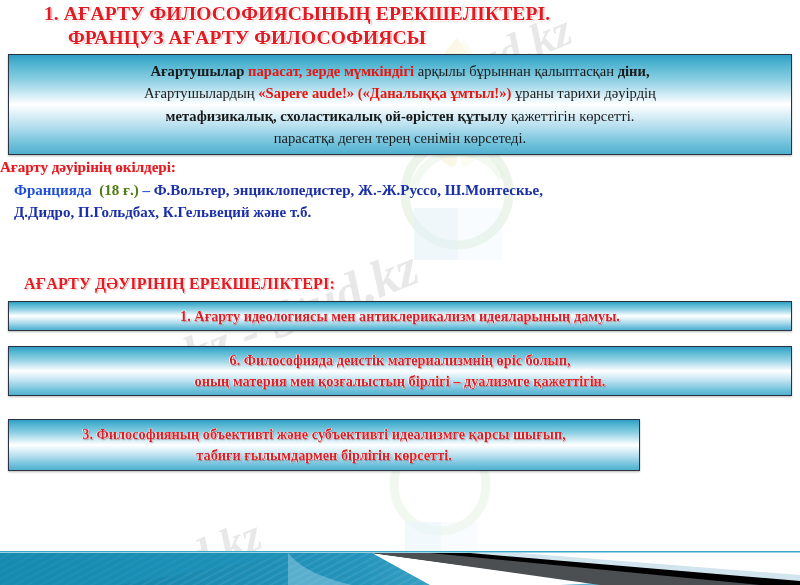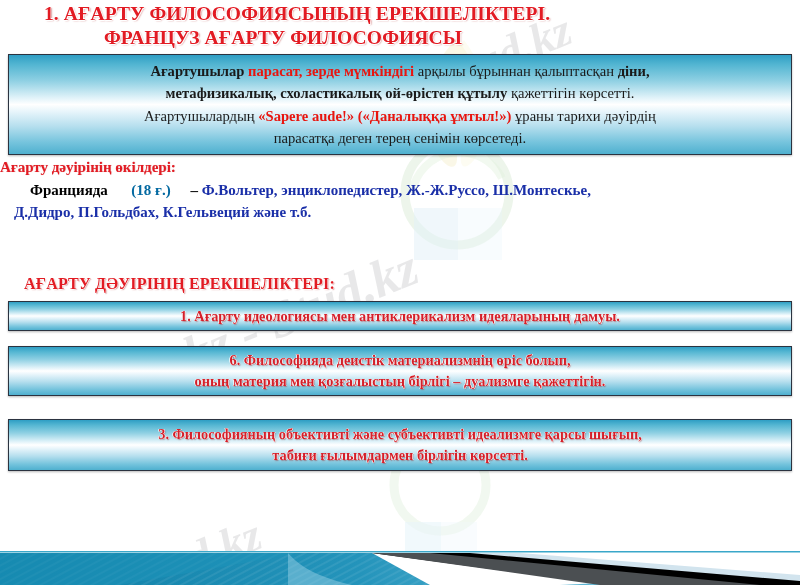--- a/index.html
+++ b/index.html
@@ -74,21 +74,21 @@
     color: #E21B23;
     letter-spacing: 0.1px;
     text-shadow:
       -0.6px -0.6px 0 rgba(255,255,255,0.95),
        0.6px -0.6px 0 rgba(255,255,255,0.95),
       -0.6px  0.6px 0 rgba(255,255,255,0.95),
        0.6px  0.6px 0 rgba(255,255,255,0.95),
        1.2px  1.2px 1.6px rgba(160,0,0,0.45);
   }
   .title-l1 { padding-left: 44px; }
-  .title-l2 { padding-left: 104px; }
+  .title-l2 { padding-left: 68px; }
 
   
   .bluebox {
     position: absolute;
     z-index: 8;
     box-sizing: border-box;
     border: 1px solid #2b3340;
     background:
       linear-gradient(to bottom,
         #2f9ec4 0%,
@@ -133,21 +133,21 @@
       -0.45px -0.45px 0 rgba(255,255,255,0.85),
        0.45px -0.45px 0 rgba(255,255,255,0.85),
       -0.45px  0.45px 0 rgba(255,255,255,0.85),
        0.45px  0.45px 0 rgba(255,255,255,0.85),
        0.9px   0.9px 1.2px rgba(150,10,10,0.4);
     padding: 0 28px;
     box-sizing: border-box;
   }
   #feat-1 { left: 8px; top: 301px; width: 784px; height: 30px; }
   #feat-2 { left: 8px; top: 346px; width: 784px; height: 50px; }
-  #feat-3 { left: 8px; top: 419px; width: 784px; height: 52px; }
+  #feat-3 { left: 8px; top: 419px; width: 632px; height: 52px; }
   #feat-4 { left: 8px; top: 488px; width: 784px; height: 58px; }
 
   
   .reps-heading {
     position: absolute;
     left: 0; top: 159px;
     width: 800px;
     z-index: 9;
     text-align: left;
     font-family: "Liberation Serif", serif;
@@ -163,22 +163,22 @@
     left: 14px; top: 180px;
     width: 772px;
     z-index: 9;
     font-family: "Liberation Serif", serif;
     font-size: 15px;
     line-height: 21.5px;
     font-weight: bold;
     color: #1A2FA8;
     text-align: justify;
   }
-  .reps-body .dark { color: #000000; margin-left: 16px; }
-  .reps-body .red { color: #0369a1; }
+  .reps-body .dark { color: #1d4ed8; }
+  .reps-body .red { color: #4d7c0f; }
 
   .features-heading {
     position: absolute;
     left: 24px; top: 275px;
     z-index: 9;
     font-family: "Liberation Serif", serif;
     font-weight: bold;
     font-size: 16px;
     color: #E21B23;
     letter-spacing: 0.2px;
@@ -225,22 +225,22 @@
   </div>
 
   <div class="slide-title">
     <div class="title-l1">1. АҒАРТУ ФИЛОСОФИЯСЫНЫҢ ЕРЕКШЕЛІКТЕРІ.</div>
     <div class="title-l2">ФРАНЦУЗ АҒАРТУ ФИЛОСОФИЯСЫ</div>
   </div>
 
   <div class="bluebox" id="intro-box">
     <div class="bluebox-inner">
       <div><span class="b">Ағартушылар </span><span class="red-b">парасат, зерде мүмкіндігі</span><span> арқылы бұрыннан қалыптасқан </span><span class="b">діни,</span></div>
+      <div><span>Ағартушылардың </span><span class="red-b">«Sapere aude!» («Даналыққа ұмтыл!»)</span><span> ұраны  тарихи дәуірдің</span></div>
       <div><span class="b">метафизикалық, схоластикалық ой-өрістен құтылу</span><span> қажеттігін көрсетті.</span></div>
-      <div><span>Ағартушылардың </span><span class="red-b">«Sapere aude!» («Даналыққа ұмтыл!»)</span><span> ұраны  тарихи дәуірдің</span></div>
       <div>парасатқа  деген терең сенімін көрсетеді.</div>
     </div>
   </div>
 
   <div class="reps-heading">Ағарту дәуірінің өкілдері:</div>
   <div class="reps-body">
     <span class="dark">Францияда</span><span class="dark">&nbsp;&nbsp;</span><span class="red">(18  ғ.)</span><span class="dark"> –  </span><span>Ф.Вольтер,  энциклопедистер,  Ж.-Ж.Руссо,  Ш.Монтескье,</span><br><span>Д.Дидро,  П.Гольдбах, К.Гельвеций және т.б.</span>
   </div>
 
   <div class="features-heading">АҒАРТУ ДӘУІРІНІҢ  ЕРЕКШЕЛІКТЕРІ:</div>

